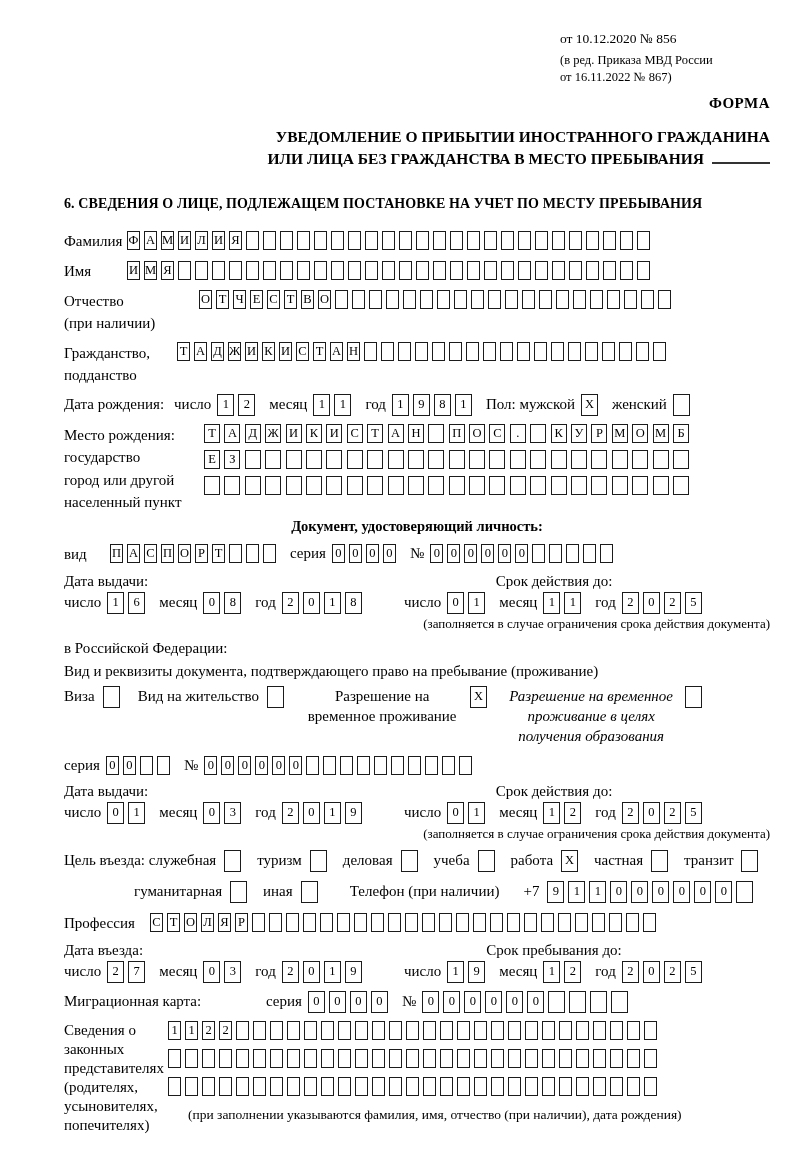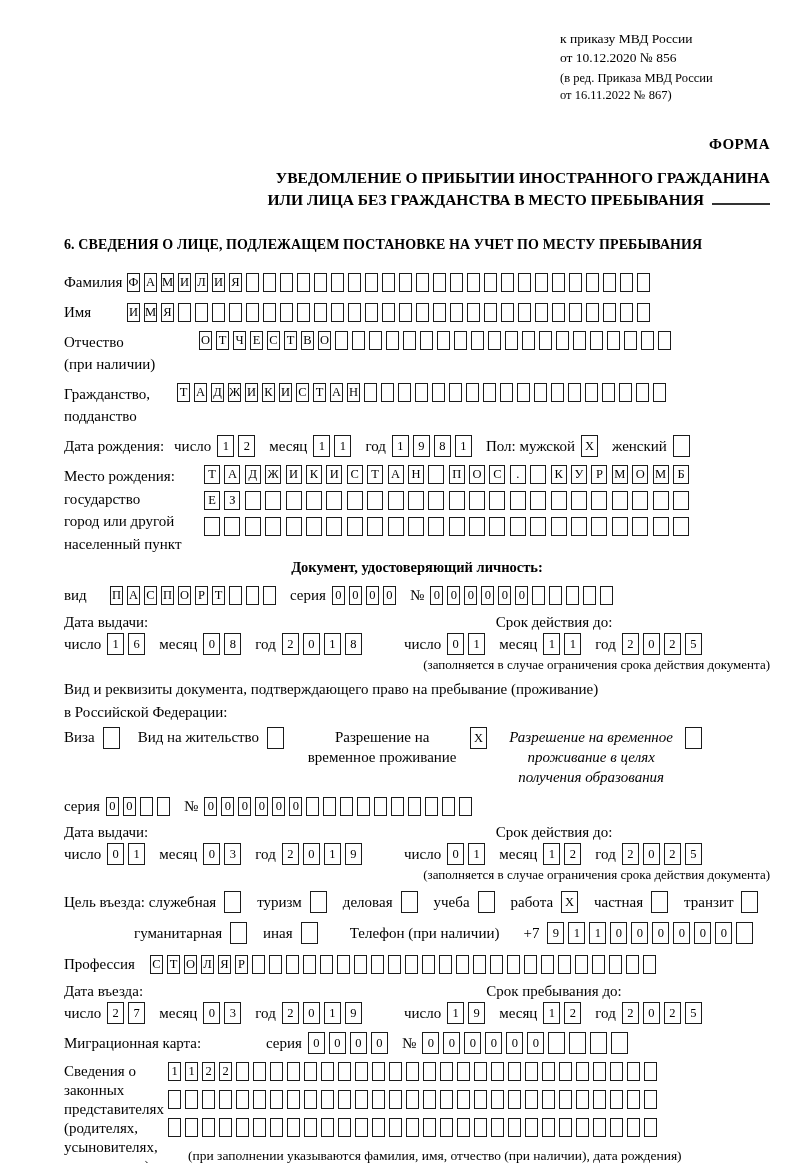--- a/index.html
+++ b/index.html
@@ -6,21 +6,21 @@
   html,body { margin:0; padding:0; background:#fff; }
   body {
     width:800px; height:1163px; overflow:hidden;
     font-family:"Liberation Serif", serif; color:#000; font-size:15px;
   }
   .page { width:800px; height:1163px; padding:30px 30px 10px 64px; position:relative; }
 
   
   .apx { margin-left:auto; width:210px; font-size:13.5px; line-height:18.5px; }
   .apx .ed { font-size:12.5px; line-height:17px; margin-top:3px; }
-  .forma { text-align:right; font-weight:bold; font-size:15px; margin-top:32px; letter-spacing:0.5px; }
+  .forma { text-align:right; font-weight:bold; font-size:15px; margin-top:9px; letter-spacing:0.5px; }
 
   .title { text-align:right; font-weight:bold; font-size:15.5px; line-height:22px; margin-top:14px; }
   .uline { display:inline-block; width:58px; border-bottom:2px solid #333; height:14px; margin-left:8px; }
   .sect { font-weight:bold; font-size:14px; margin-top:26px; margin-bottom:18px; white-space:nowrap; letter-spacing:0.1px; }
 
   
   .cells { display:inline-flex; flex-wrap:nowrap; align-items:center; }
   .cell {
     flex:none; display:inline-flex; align-items:center; justify-content:center;
     width:13px; height:19px; border:1.6px solid #1b1b1b; margin-right:4px;
@@ -64,21 +64,20 @@
   .indent70 { margin-left:70px; }
 
   .repnote { font-size:13.5px; text-align:center; margin-top:4px; padding-left:20px; }
 </style>
 </head>
 <body>
 
 <div class="page">
 
   <div class="apx">
-    <div>к приказу МВД России</div>
     <div>от 10.12.2020 № 856</div>
     <div class="ed">
       <div>(в ред. Приказа МВД России</div>
       <div>от 16.11.2022 № 867)</div>
     </div>
   </div>
   <div class="forma">ФОРМА</div>
 
   <div class="title">
     <div>УВЕДОМЛЕНИЕ О ПРИБЫТИИ ИНОСТРАННОГО ГРАЖДАНИНА</div>
@@ -431,22 +430,22 @@
       <span class="cells lg">
           <span class="cell">2</span>
           <span class="cell">0</span>
           <span class="cell">2</span>
           <span class="cell">5</span>
         </span>
     </span>
   </div>
   <div class="note-r">(заполняется в случае ограничения срока действия документа)</div>
 
+  <div class="plain">в Российской Федерации:</div>
   <div class="plain">Вид и реквизиты документа, подтверждающего право на пребывание (проживание)</div>
-  <div class="plain">в Российской Федерации:</div>
 
   <div class="optrow">
     <span class="opt">
       <span class="olbl">Виза</span>
       <span class="cells lg">
           <span class="cell"></span>
         </span>
     </span>
     <span class="opt">
       <span class="olbl">Вид на жительство</span>

